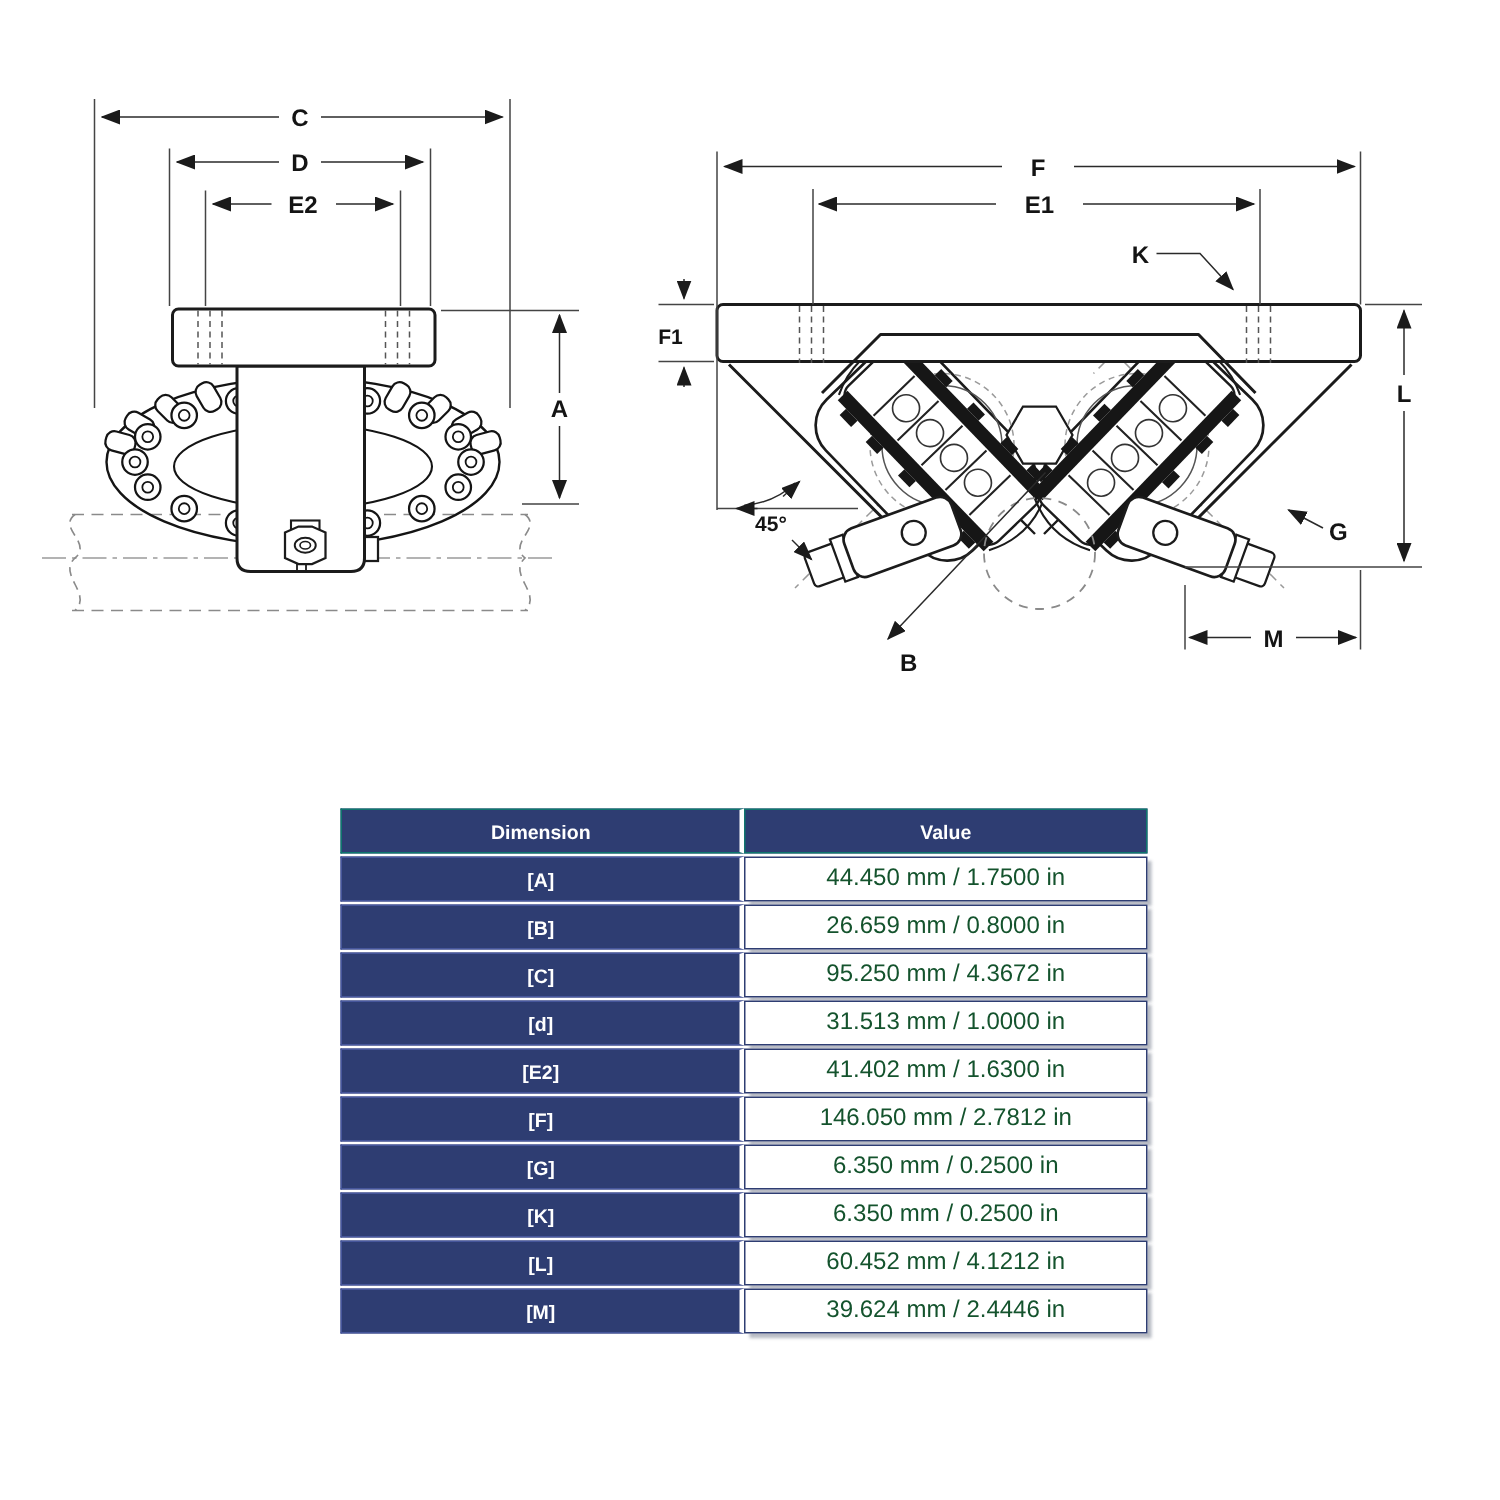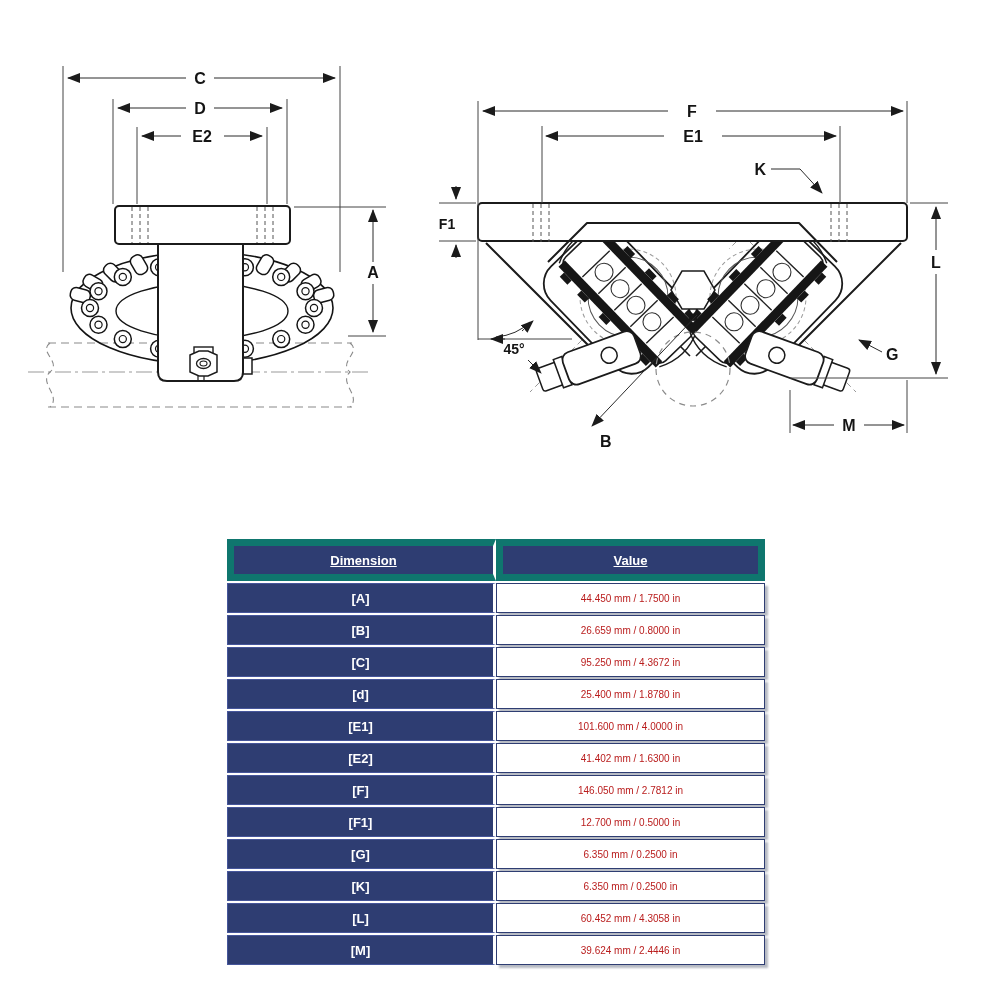--- a/index.html
+++ b/index.html
@@ -5,24 +5,24 @@
   html,body{margin:0;padding:0;background:#fff;}
   body{width:1000px;height:1000px;position:relative;font-family:"Liberation Sans",sans-serif;}
   .drawing-wrap{position:absolute;left:0;top:0;width:1000px;height:520px;}
   svg text{font-family:"Liberation Sans","DejaVu Sans",sans-serif;font-weight:bold;fill:#141414;}
   .dim-label{font-size:16px;}
   .dim-label-sm{font-size:14px;}
 
   .spec-table-wrap{position:absolute;left:227px;top:537px;width:538px;}
   table.spec{width:100%;border-collapse:separate;border-spacing:0 2px;}
   table.spec td,table.spec th{height:28px;padding:0 6px;text-align:center;vertical-align:middle;}
-  th.hdr{background:#2e3d72;color:#ffffff;font-size:13px;font-weight:bold;border:7px solid #0f766e;text-decoration:underline;}
+  th.hdr{background:#2e3d72;color:#ffffff;font-size:13px;font-weight:bold;border:1px solid #0f766e;}
   td.dim{background:#2e3d72;color:#ffffff;font-size:13px;font-weight:bold;border:1px solid #46569b;border-right:3px solid #ffffff;}
   th.hdr-dim{border-right:3px solid #ffffff;}
-  td.val{background:#ffffff;color:#b91c1c;font-size:10px;border:1px solid #2e3d72;box-shadow:3px 3px 2px rgba(90,100,120,.45);}
+  td.val{background:#ffffff;color:#14532d;font-size:16px;border:1px solid #2e3d72;box-shadow:3px 3px 2px rgba(90,100,120,.45);}
 </style>
 </head>
 <body>
 
 <div class="drawing-wrap">
 <svg width="1000" height="520" viewBox="0 0 1000 520">
   <defs>
     <marker id="ah" markerUnits="userSpaceOnUse" markerWidth="13" markerHeight="10" refX="12" refY="5" orient="auto">
       <path d="M0 0 L13 5 L0 10 Z" fill="#1b1b1b"></path>
     </marker>
@@ -276,49 +276,41 @@
       <tr>
           <td class="dim">[B]</td>
           <td class="val">26.659 mm / 0.8000 in</td>
         </tr>
       <tr>
           <td class="dim">[C]</td>
           <td class="val">95.250 mm / 4.3672 in</td>
         </tr>
       <tr>
           <td class="dim">[d]</td>
-          <td class="val">25.400 mm / 1.8780 in</td>
-        </tr>
-      <tr>
-          <td class="dim">[E1]</td>
-          <td class="val">101.600 mm / 4.0000 in</td>
+          <td class="val">31.513 mm / 1.0000 in</td>
         </tr>
       <tr>
           <td class="dim">[E2]</td>
           <td class="val">41.402 mm / 1.6300 in</td>
         </tr>
       <tr>
           <td class="dim">[F]</td>
           <td class="val">146.050 mm / 2.7812 in</td>
         </tr>
       <tr>
-          <td class="dim">[F1]</td>
-          <td class="val">12.700 mm / 0.5000 in</td>
-        </tr>
-      <tr>
           <td class="dim">[G]</td>
           <td class="val">6.350 mm / 0.2500 in</td>
         </tr>
       <tr>
           <td class="dim">[K]</td>
           <td class="val">6.350 mm / 0.2500 in</td>
         </tr>
       <tr>
           <td class="dim">[L]</td>
-          <td class="val">60.452 mm / 4.3058 in</td>
+          <td class="val">60.452 mm / 4.1212 in</td>
         </tr>
       <tr>
           <td class="dim">[M]</td>
           <td class="val">39.624 mm / 2.4446 in</td>
         </tr>
     </tbody>
   </table>
 </div>
 
 </body></html>

